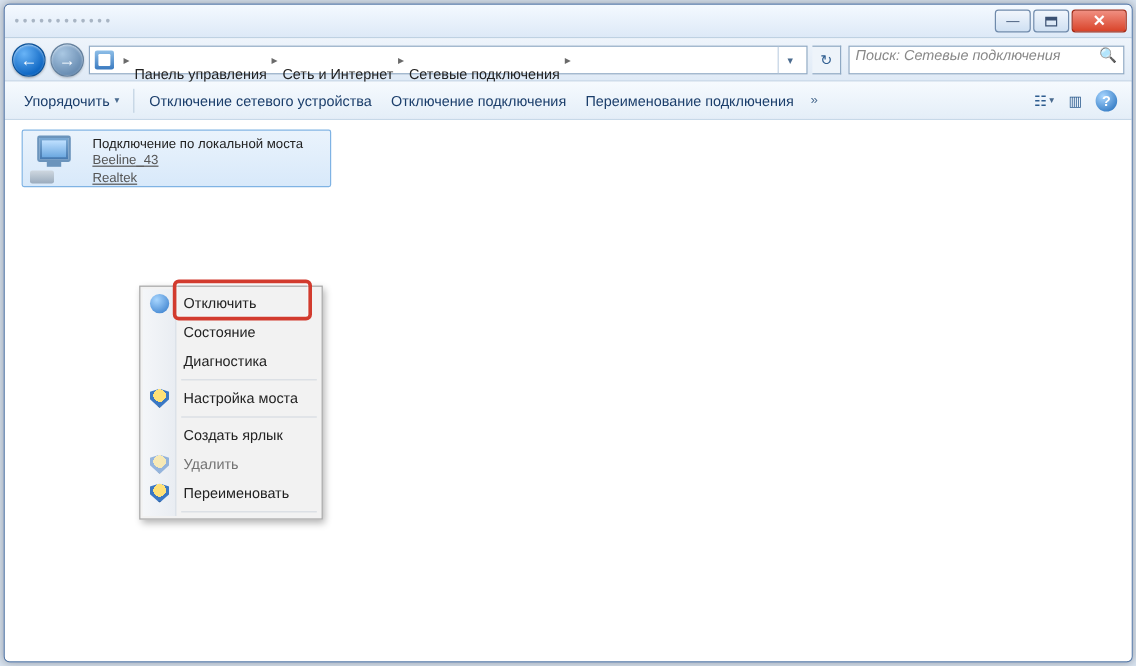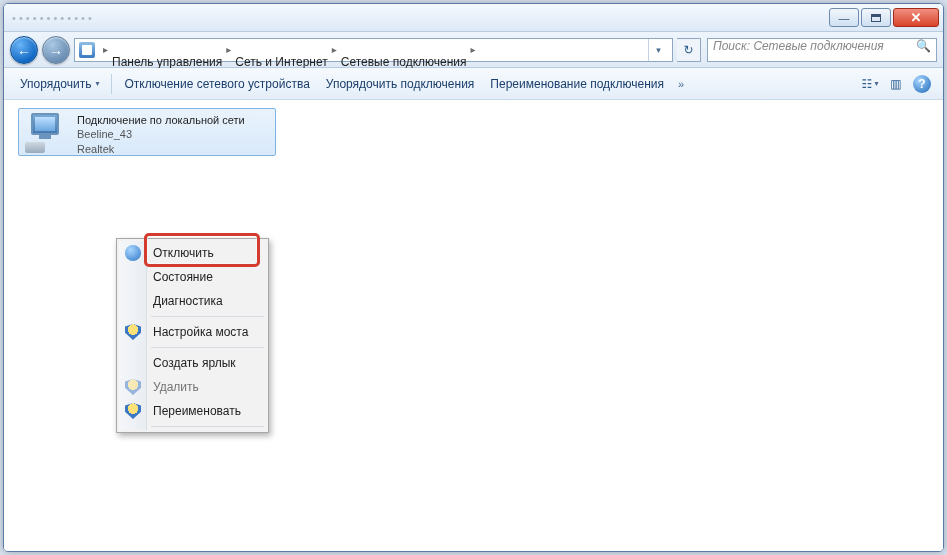--- a/index.html
+++ b/index.html
@@ -77,21 +77,21 @@
     position:absolute; top:8px; left:14px; width:258px; height:48px;
     border:1px solid #7fb3e4; background:linear-gradient(#eaf3fc,#d8e9fa);
     border-radius:2px; padding:4px 6px; display:flex; gap:8px; font-size:11px; color:#222;
   }
   .conn-icon{ width:44px; height:40px; position:relative; flex-shrink:0;}
   .conn-icon .mon{position:absolute;top:0;left:6px;width:28px;height:22px;background:linear-gradient(#7aa9d4,#4679b0);border:2px solid #6b94bc;border-radius:2px;}
   .conn-icon .mon::after{content:"";position:absolute;inset:2px;background:linear-gradient(#bfe0ff,#6ca8e0);}
   .conn-icon .base{position:absolute;top:22px;left:14px;width:12px;height:4px;background:#6b94bc;}
   .conn-icon .plug{position:absolute;bottom:0;left:0px;width:20px;height:11px;background:linear-gradient(#cfd8e0,#9aabbd);border-radius:2px;}
   .conn-text{display:flex;flex-direction:column;line-height:1.3;}
-  .conn-text .ln2,.conn-text .ln3{color:#555;}
+  .conn-text .ln2,.conn-text .ln3{color:#555;text-decoration:underline;}
 
   
   .ctx-menu {
     position:absolute; top:138px; left:112px; width:153px;
     background:#f2f2f2; border:1px solid #a7a7a7; box-shadow:2px 3px 6px rgba(0,0,0,0.3);
     padding:2px; font-size:12px; color:#222;
   }
   .ctx-gutter{position:absolute;top:2px;bottom:2px;left:2px;width:28px;background:linear-gradient(to right,#f4f6f9,#e9edf2);border-right:1px solid #d8dee6;}
   .ctx-item{position:relative;height:24px;display:flex;align-items:center;padding-left:34px;z-index:1;}
   .ctx-item.disabled{color:#737373;}
@@ -166,21 +166,21 @@
     <div class="toolbar">
       <div class="tool-item">
         <span>Упорядочить</span>
           <span class="tool-dd">▾</span>
       </div>
       <div class="tool-sep"></div>
       <div class="tool-item">
           <span>Отключение сетевого устройства</span>
         </div>
       <div class="tool-item">
-          <span>Упорядочить подключения</span>
+          <span>Отключение подключения</span>
         </div>
       <div class="tool-item">
           <span>Переименование подключения</span>
         </div>
       <div class="tool-chev"><span>»</span></div>
       <div class="tool-spacer"></div>
       <div class="tool-iconbtn">
         <span>☷</span>
         <span class="tool-dd" style="margin-left:2px;">▾</span>
       </div>
@@ -193,21 +193,21 @@
     </div>
 
     <div class="content">
       <div class="conn-tile">
         <div class="conn-icon">
           <div class="mon"></div>
             <div class="base"></div>
             <div class="plug"></div>
         </div>
         <div class="conn-text">
-          <span>Подключение по локальной сети</span>
+          <span>Подключение по локальной моста</span>
           <span class="ln2">Beeline_43</span>
           <span class="ln3">Realtek</span>
         </div>
       </div>
 
       <div class="ctx-menu">
         <div class="ctx-gutter"></div>
 
         <div class="ctx-item">
           <div class="ctx-highlight"></div>

